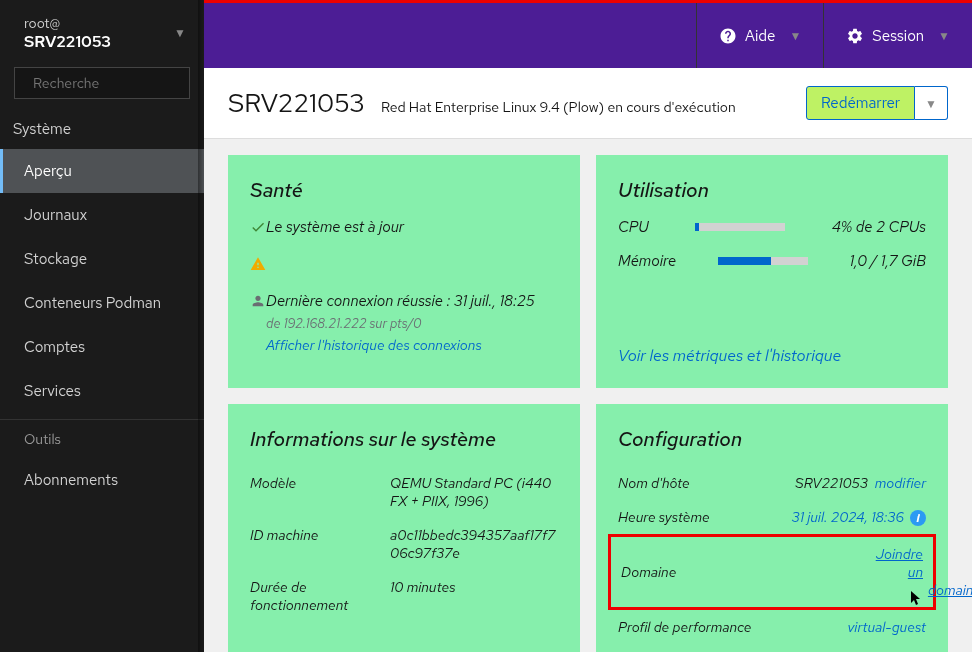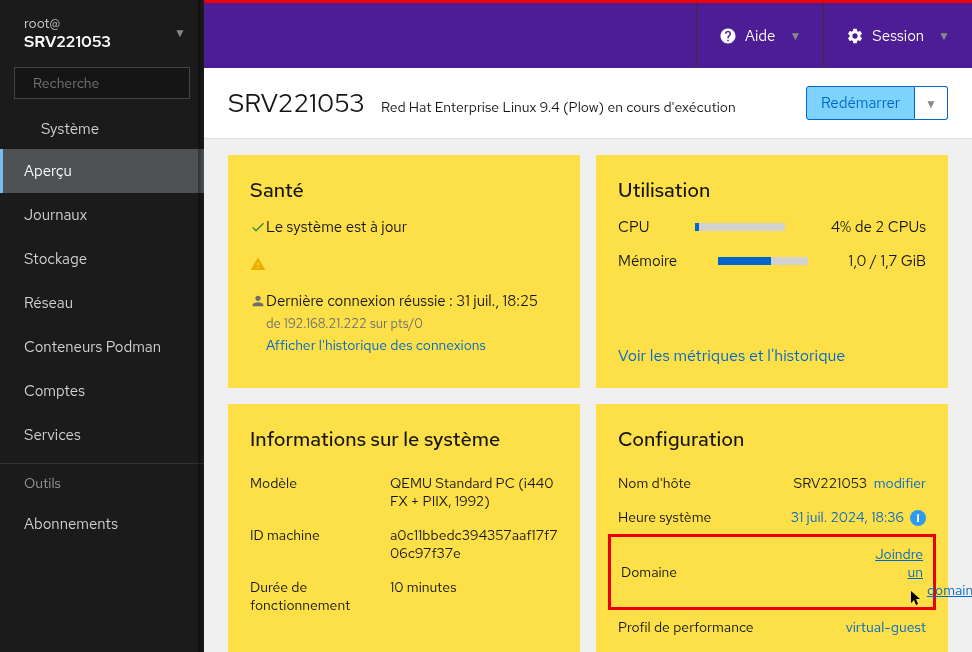--- a/index.html
+++ b/index.html
@@ -10,41 +10,41 @@
     .sidebar { width: 204px; background: #1b1b1b; color: #fff; display: flex; flex-direction: column; position: relative; }
     .sidebar::after { content: ''; position: absolute; right: 0; top: 0; bottom: 0; width: 6px; background: linear-gradient(to right, rgba(0,0,0,0.4), rgba(0,0,0,0)); pointer-events: none; }
     .user-row { padding: 14px 18px 14px 24px; display: flex; justify-content: space-between; align-items: center; }
     .user-info { line-height: 1.3; }
     .user-name { font-size: 14px; color: #d2d2d2; }
     .host-name { font-size: 16px; font-weight: 600; color: #fff; }
     .chev { color: #888; font-size: 12px; }
     .search-wrap { padding: 0 14px 10px; }
     .search { display: flex; align-items: center; background: #151515; border: 1px solid #444; padding: 6px 10px; }
     .search input { background: transparent; border: none; color: #d2d2d2; font-size: 14px; margin-left: 8px; outline: none; flex: 1; }
-    .nav-section { padding: 10px 41px; color: #d2d2d2; font-size: 15px; }
+    .nav-section { padding: 10px 13px; color: #d2d2d2; font-size: 15px; }
     .nav-item { padding: 12px 24px; color: #d2d2d2; font-size: 15px; cursor: pointer; }
     .nav-item.active { background: #4f5255; border-left: 3px solid #73bcf7; padding-left: 21px; color: #fff; }
     .tools-header { padding: 10px 24px; color: #999; font-size: 14px; border-top: 1px solid #333; margin-top: 6px; }
     
     
     .main { flex: 1; display: flex; flex-direction: column; background: #f0f0f0; }
     .topbar { background: #4c1d95; height: 72px; border-top: 3px solid #ee0000; display: flex; justify-content: flex-end; align-items: center; padding-right: 0; }
     .topbar-item { display: flex; align-items: center; gap: 8px; padding: 0 22px; height: 100%; color: #fff; font-size: 15px; border-left: 1px solid #333; cursor: pointer; }
     .topbar-item .chev { margin-left: 6px; }
     
     .header-row { background: #fff; padding: 18px 24px; display: flex; align-items: center; justify-content: space-between; border-bottom: 1px solid #ddd; }
     .header-left { display: flex; align-items: baseline; gap: 16px; }
     .header-title { font-size: 26px; font-weight: 400; color: #151515; }
     .header-sub { font-size: 14px; color: #151515; }
     .reboot-group { display: flex; }
-    .reboot-btn { border: 1px solid #06c; color: #06c; background: #7dd3fc; padding: 6px 14px; font-size: 15px; border-radius: 3px 0 0 3px; cursor: pointer; }
+    .reboot-btn { border: 1px solid #06c; color: #06c; background: #bef264; padding: 6px 14px; font-size: 15px; border-radius: 3px 0 0 3px; cursor: pointer; }
     .reboot-caret { border: 1px solid #06c; border-left: none; color: #06c; background: #fff; padding: 6px 10px; border-radius: 0 3px 3px 0; cursor: pointer; }
     
     .content { padding: 16px 24px; display: grid; grid-template-columns: 1fr 1fr; gap: 16px; overflow-y: auto; }
-    .card { background: #fde047; padding: 22px 22px 20px; border-radius: 0; }
+    .card { background: #86efac; padding: 22px 22px 20px; border-radius: 0; font-style: italic; }
     .card h2 { font-size: 20px; font-weight: 500; margin-bottom: 14px; color: #151515; }
     
     .health-row { display: flex; align-items: flex-start; margin-bottom: 14px; font-size: 15px; color: #151515; }
     .health-row .ico { width: 16px; flex-shrink: 0; margin-top: 2px; }
     .link { color: #06c; cursor: pointer; }
     .sub-text { color: #6a6e73; font-size: 13px; margin-top: 4px; }
     
     .usage-row { display: flex; align-items: center; justify-content: space-between; margin-bottom: 14px; font-size: 15px; }
     .usage-row .label { color: #151515; }
     .usage-row .bar-wrap { flex: 0 0 90px; height: 8px; background: #d2d2d2; margin: 0 16px; position: relative; }
@@ -81,21 +81,20 @@
         <svg width="14" height="14" viewBox="0 0 24 24" fill="#d2d2d2">
             <path d="M15.5 14h-.79l-.28-.27A6.471 6.471 0 0016 9.5 6.5 6.5 0 109.5 16c1.61 0 3.09-.59 4.23-1.57l.27.28v.79l5 4.99L20.49 19l-4.99-5zm-6 0C7.01 14 5 11.99 5 9.5S7.01 5 9.5 5 14 7.01 14 9.5 11.99 14 9.5 14z"></path>
           </svg>
         <input type="text" placeholder="Recherche" style="">
       </div>
     </div>
     <div class="nav-section">Système</div>
     <div class="nav-item active">Aperçu</div>
     <div class="nav-item">Journaux</div>
     <div class="nav-item">Stockage</div>
-    <div class="nav-item">Réseau</div>
     <div class="nav-item">Conteneurs Podman</div>
     <div class="nav-item">Comptes</div>
     <div class="nav-item">Services</div>
     <div class="tools-header">Outils</div>
     <div class="nav-item">Abonnements</div>
   </aside>
 
   <main class="main">
     <div class="topbar">
       <div class="topbar-item">
@@ -169,21 +168,21 @@
           <span class="value">1,0 / 1,7 GiB</span>
         </div>
         <div class="spacer"></div>
         <div class="link">Voir les métriques et l'historique</div>
       </div>
 
       <div class="card">
         <h2>Informations sur le système</h2>
         <div class="info-row">
           <div class="k">Modèle</div>
-          <div class="v">QEMU Standard PC (i440FX + PIIX, 1992)</div>
+          <div class="v">QEMU Standard PC (i440FX + PIIX, 1996)</div>
         </div>
         <div class="info-row">
           <div class="k">ID machine</div>
           <div class="v">a0c11bbedc394357aaf17f706c97f37e</div>
         </div>
         <div class="info-row">
           <div class="k">Durée de fonctionnement</div>
           <div class="v">10 minutes</div>
         </div>
       </div>

